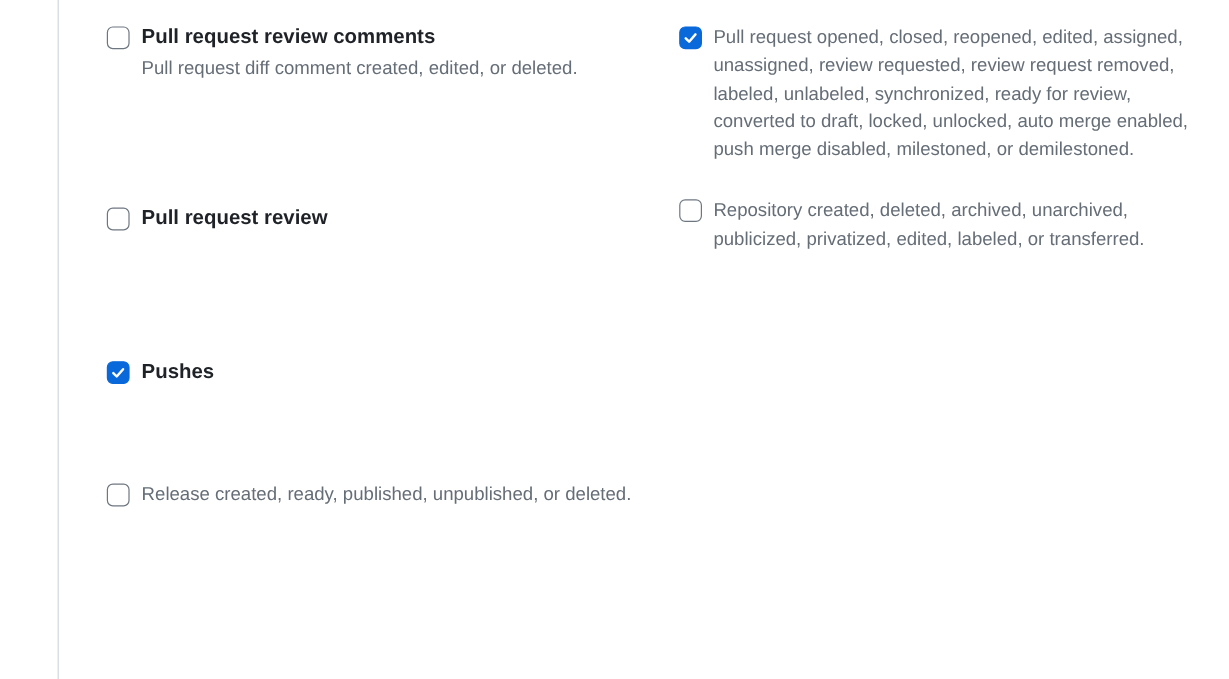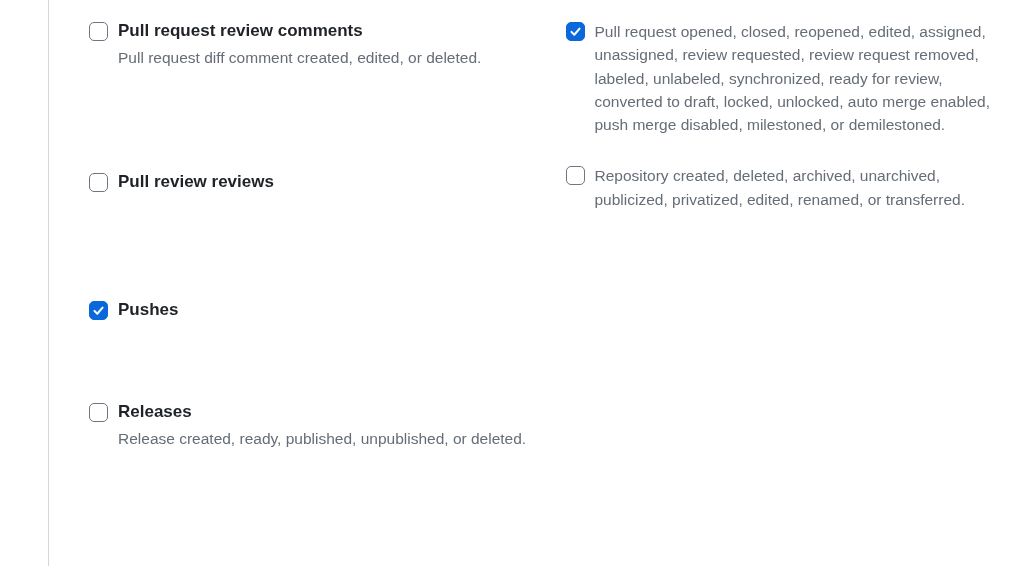--- a/index.html
+++ b/index.html
@@ -92,54 +92,53 @@
         <div class="checkbox"></div>
         <div class="event-content">
           <div class="event-title">Pull request review comments</div>
           <div class="event-desc">Pull request diff comment created, edited, or deleted.</div>
         </div>
       </div>
       <div class="spacer-large"></div>
       <div class="event-item">
         <div class="checkbox"></div>
         <div class="event-content">
-          <div class="event-title">Pull review reviews</div>
+          <div class="event-title">Pull request review</div>
         </div>
       </div>
       <div class="spacer-large"></div>
       <div class="event-item">
         <div class="checkbox checked">
           <svg viewBox="0 0 16 16" fill="none" stroke="#ffffff" stroke-width="2.5" stroke-linecap="round" stroke-linejoin="round">
             <polyline points="3,8.5 6.5,12 13,4.5"></polyline>
           </svg>
         </div>
         <div class="event-content">
           <div class="event-title">Pushes</div>
         </div>
       </div>
       <div class="spacer-medium"></div>
       <div class="event-item">
         <div class="checkbox"></div>
         <div class="event-content">
-          <div class="event-title">Releases</div>
           <div class="event-desc">Release created, ready, published, unpublished, or deleted.</div>
         </div>
       </div>
     </div>
   <div class="column" id="right-col">
       <div class="event-item">
         <div class="checkbox checked">
           <svg viewBox="0 0 16 16" fill="none" stroke="#ffffff" stroke-width="2.5" stroke-linecap="round" stroke-linejoin="round">
             <polyline points="3,8.5 6.5,12 13,4.5"></polyline>
           </svg>
         </div>
         <div class="event-content">
           <div class="event-desc">Pull request opened, closed, reopened, edited, assigned, unassigned, review requested, review request removed, labeled, unlabeled, synchronized, ready for review, converted to draft, locked, unlocked, auto merge enabled, push merge disabled, milestoned, or demilestoned.</div>
         </div>
       </div>
       <div class="event-item">
         <div class="checkbox"></div>
         <div class="event-content">
-          <div class="event-desc">Repository created, deleted, archived, unarchived, publicized, privatized, edited, renamed, or transferred.</div>
+          <div class="event-desc">Repository created, deleted, archived, unarchived, publicized, privatized, edited, labeled, or transferred.</div>
         </div>
       </div>
     </div>
 </div>
 
 </body></html>

